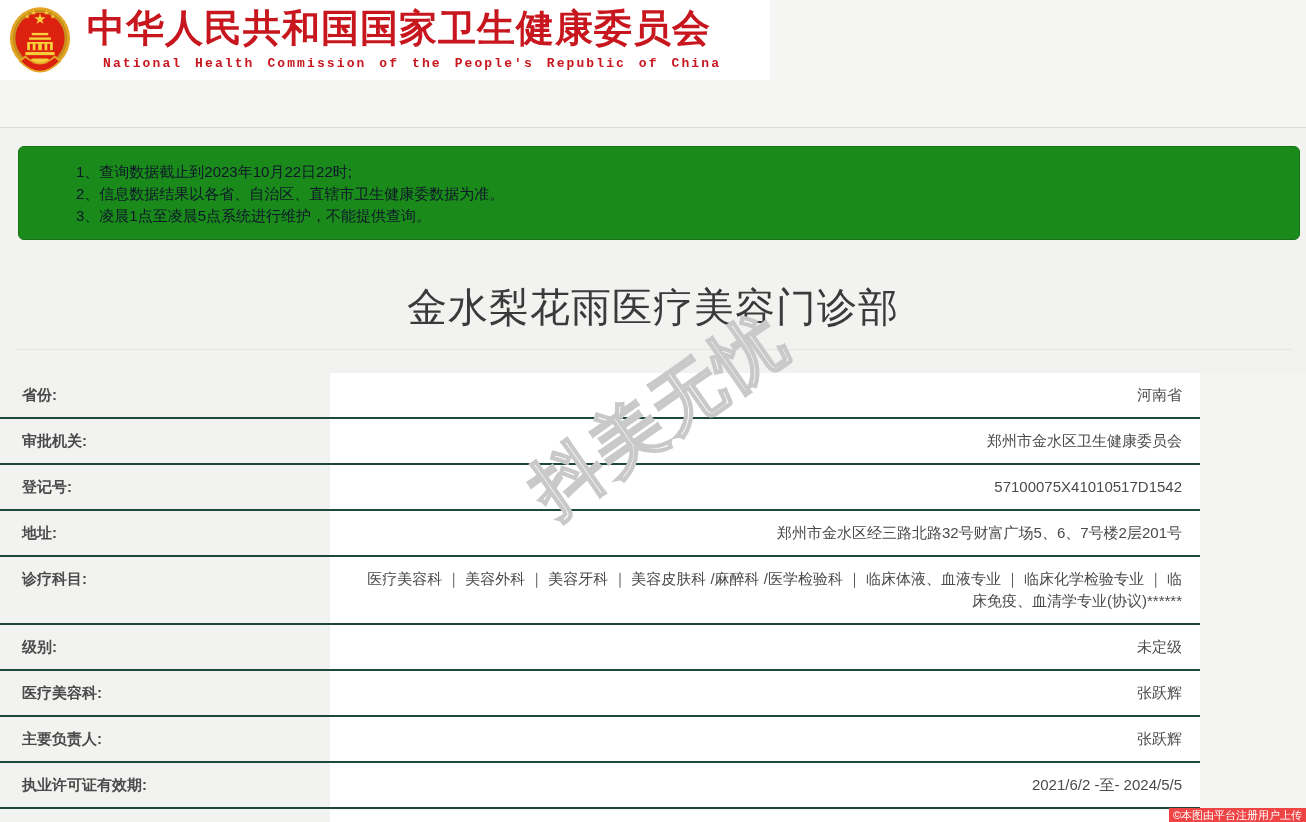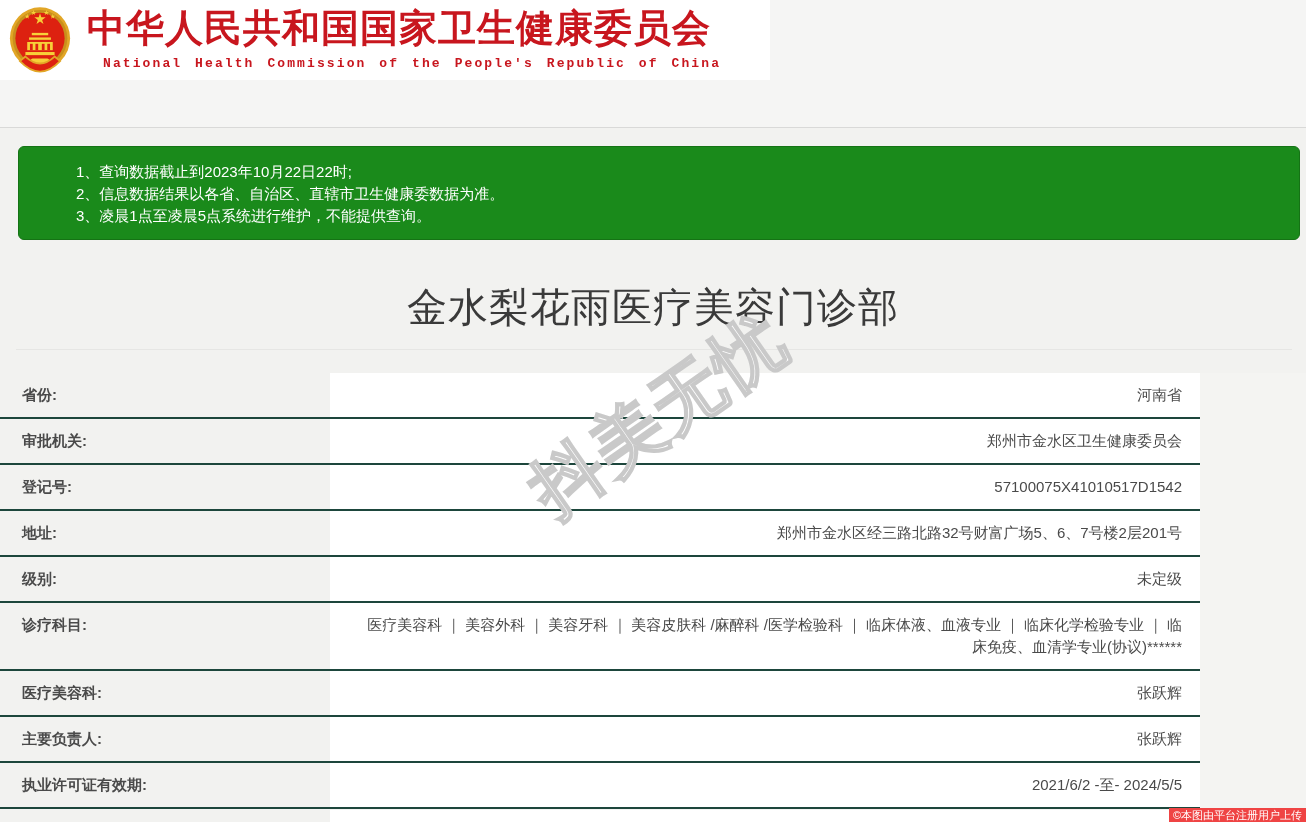--- a/index.html
+++ b/index.html
@@ -27,21 +27,21 @@
     letter-spacing:2.1px; word-spacing:3px; white-space:nowrap;padding-left:16px;
   }
   .header-divider { position:absolute; left:0; top:127px; width:1306px; height:1px; background:#d9d9d8; }
 
   
   .gray-band { position:absolute; left:0; top:128px; width:1306px; height:245px; background:#f2f2f0; }
   .subtle-line { position:absolute; left:16px; top:221px; width:1276px; height:1px; background:#e6e6e4; }
   .notice-box {
     position:absolute; left:18px; top:18px; width:1282px; height:94px;
     background:#1a8a1b; border:1px solid #157315; border-radius:6px;
-    color:#ffffff; font-size:15px; padding:14px 20px 0 57px;
+    color:#0f172a; font-size:15px; padding:14px 20px 0 57px;
   }
   .notice-line { line-height:22px; white-space:nowrap; }
   .page-title {
     position:absolute; left:0; top:157px; width:1306px;
     text-align:center; font-size:40px; line-height:44px;
     color:#3a3a3a; font-weight:400; letter-spacing:1px;
   }
 
   
   .info-table { position:absolute; left:0; top:373px; width:1200px; background:#ffffff; }
@@ -138,27 +138,27 @@
       <div class="field-label">登记号:</div>
       <div class="field-value">57100075X41010517D1542</div>
     </div>
 
     <div class="field-row">
       <div class="field-label">地址:</div>
       <div class="field-value">郑州市金水区经三路北路32号财富广场5、6、7号楼2层201号</div>
     </div>
 
     <div class="field-row">
-      <div class="field-label">级别:</div>
-      <div class="field-value">未定级</div>
+      <div class="field-label">诊疗科目:</div>
+      <div class="field-value">医疗美容科 ｜ 美容外科 ｜ 美容牙科 ｜ 美容皮肤科 /麻醉科 /医学检验科 ｜ 临床体液、血液专业 ｜ 临床化学检验专业 ｜ 临床免疫、血清学专业(协议)******</div>
     </div>
 
     <div class="field-row">
-      <div class="field-label">诊疗科目:</div>
-      <div class="field-value">医疗美容科 ｜ 美容外科 ｜ 美容牙科 ｜ 美容皮肤科 /麻醉科 /医学检验科 ｜ 临床体液、血液专业 ｜ 临床化学检验专业 ｜ 临床免疫、血清学专业(协议)******</div>
+      <div class="field-label">级别:</div>
+      <div class="field-value">未定级</div>
     </div>
 
     <div class="field-row">
       <div class="field-label">医疗美容科:</div>
       <div class="field-value">张跃辉</div>
     </div>
 
     <div class="field-row">
       <div class="field-label">主要负责人:</div>
       <div class="field-value">张跃辉</div>

